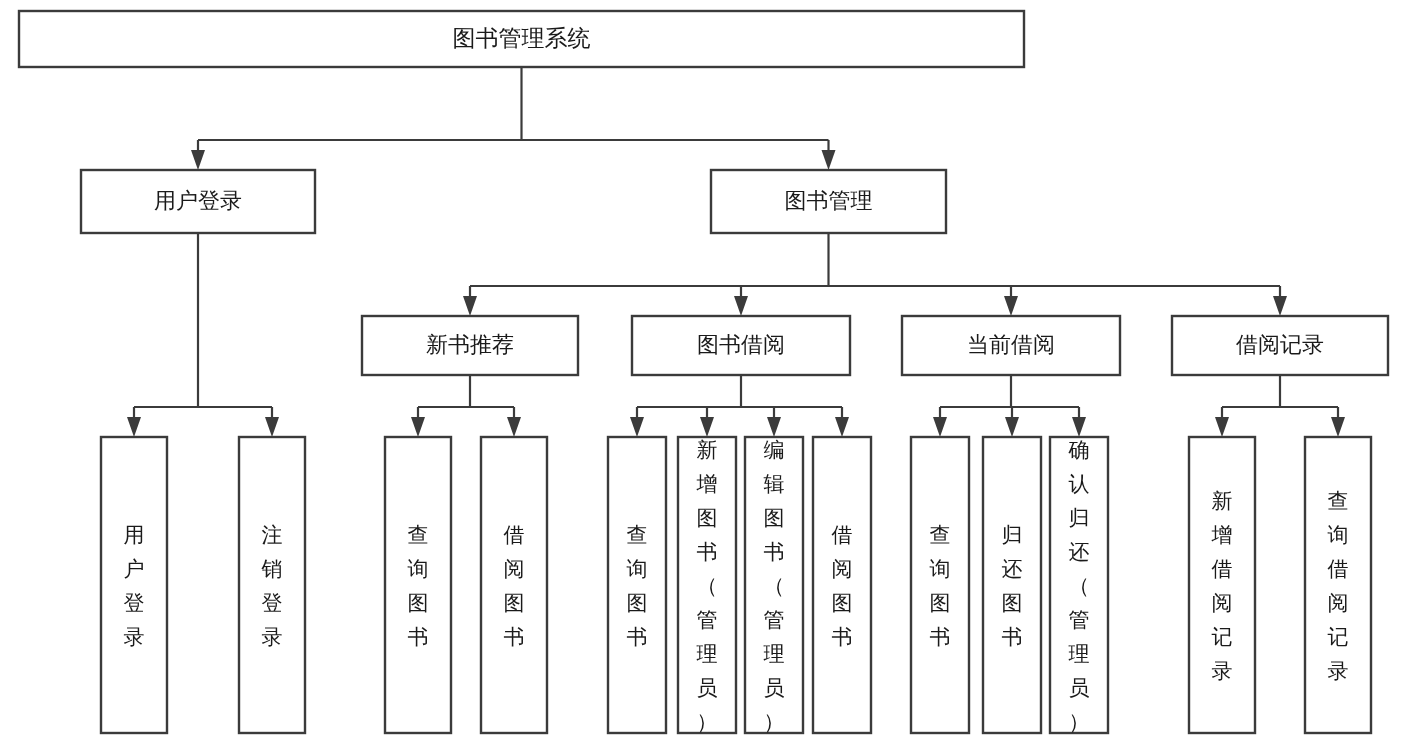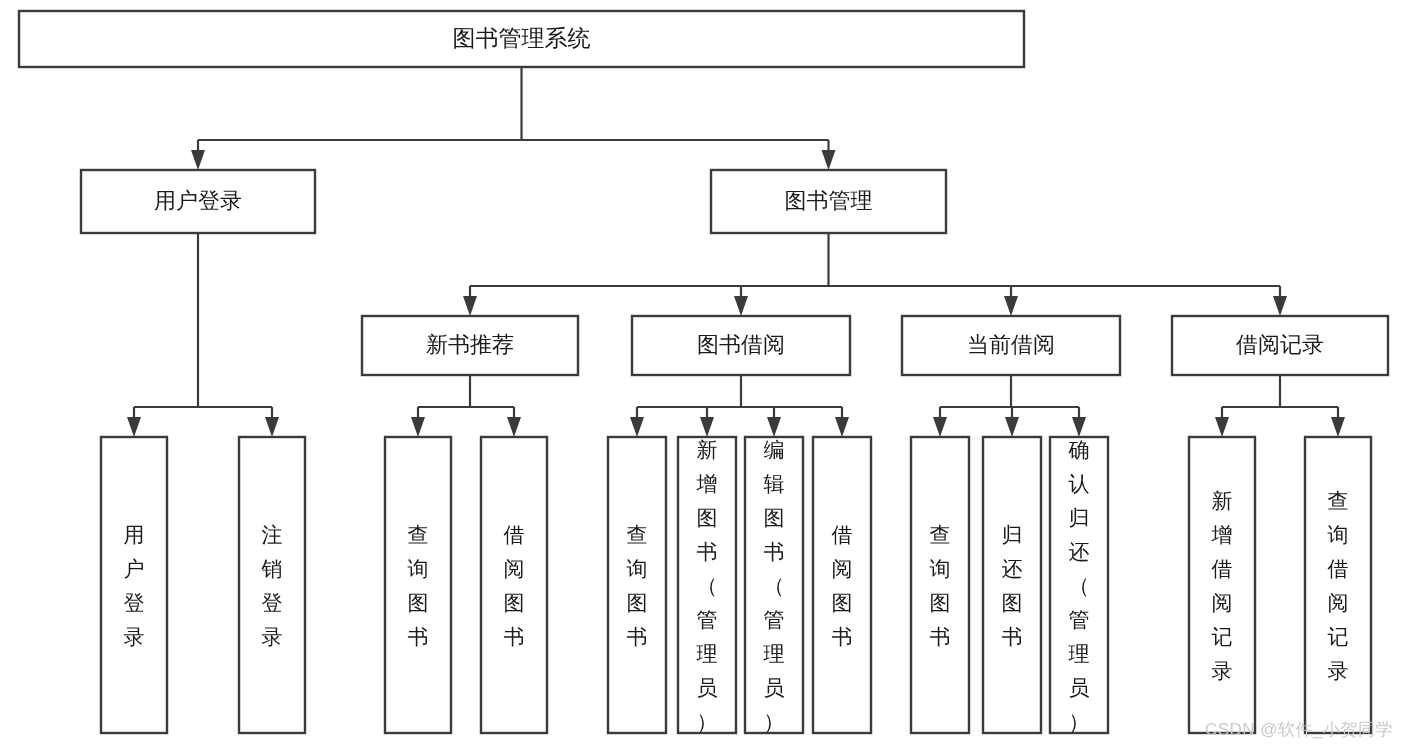--- a/index.html
+++ b/index.html
@@ -200,14 +200,13 @@
         <g>
           <rect x="1189" y="437" width="66" height="296" class="node-box"></rect>
           <text x="1222" y="500" class="leaf-label-glyph"><tspan x="1222" dy="0">新</tspan><tspan x="1222" dy="34">增</tspan><tspan x="1222" dy="34">借</tspan><tspan x="1222" dy="34">阅</tspan><tspan x="1222" dy="34">记</tspan><tspan x="1222" dy="34">录</tspan></text>
         </g>
         <g>
           <rect x="1305" y="437" width="66" height="296" class="node-box"></rect>
           <text x="1338" y="500" class="leaf-label-glyph"><tspan x="1338" dy="0">查</tspan><tspan x="1338" dy="34">询</tspan><tspan x="1338" dy="34">借</tspan><tspan x="1338" dy="34">阅</tspan><tspan x="1338" dy="34">记</tspan><tspan x="1338" dy="34">录</tspan></text>
         </g>
       </g>
   </svg>
-  <div class="watermark">CSDN @软件_小贺同学</div>
 </div>
 
 </body></html>

